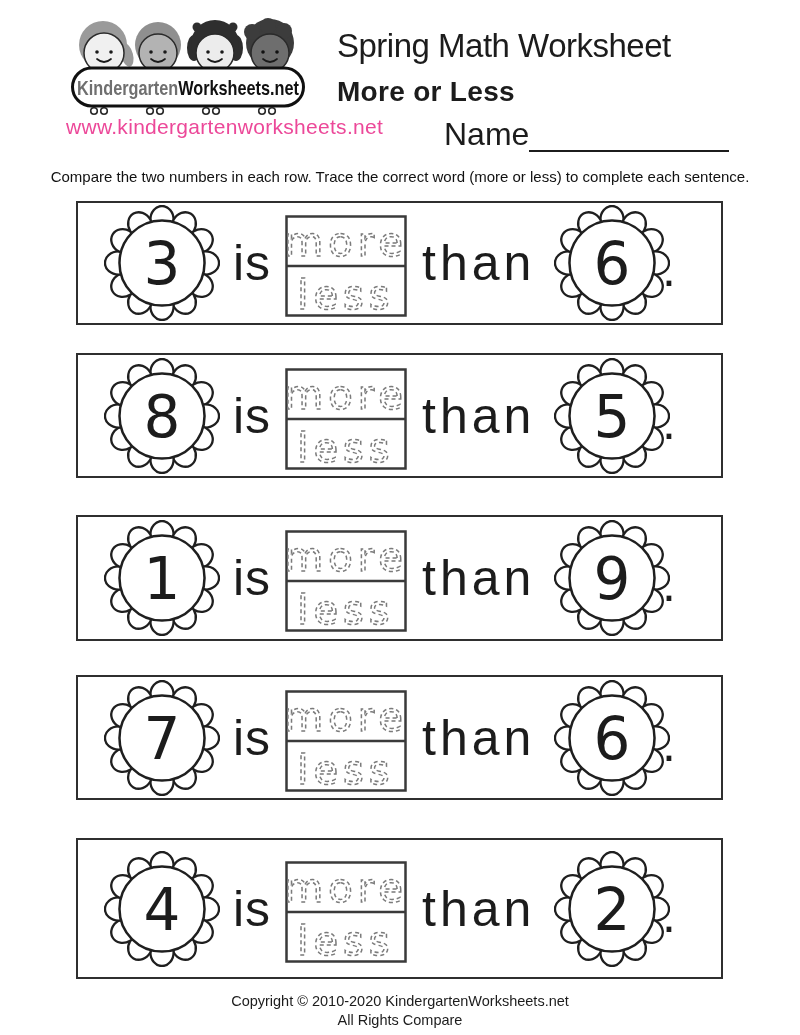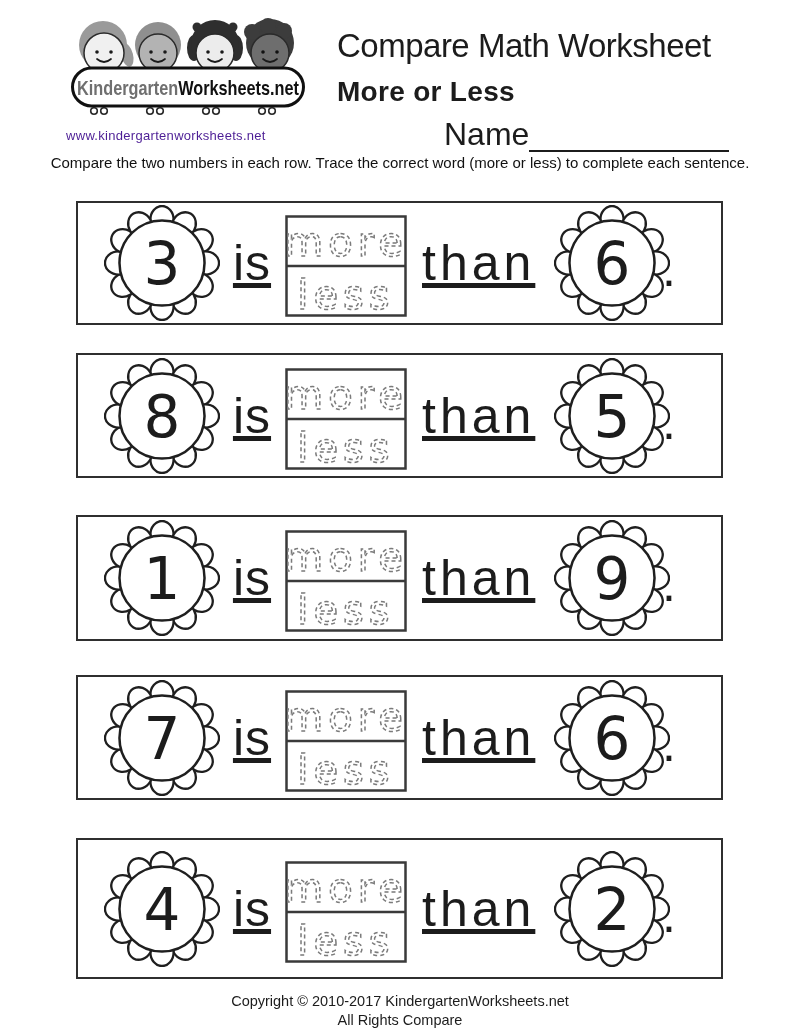--- a/index.html
+++ b/index.html
@@ -1,44 +1,44 @@
 <!DOCTYPE html>
 <html><head>
 <meta charset="utf-8">
 <style>
   html,body{margin:0;padding:0;background:#ffffff;}
   body{width:800px;height:1035px;position:relative;overflow:hidden;
        font-family:"Liberation Sans",sans-serif;color:#1c1c1c;}
 
   
   .logo-svg{position:absolute;left:70px;top:18px;}
-  .site-url{position:absolute;left:66px;top:128px;font-size:13px;color:#4c1d95;letter-spacing:.3px;}
+  .site-url{position:absolute;left:66px;top:115px;font-size:21px;color:#ec4899;letter-spacing:.3px;}
   .title{position:absolute;left:337px;top:27px;font-size:33px;letter-spacing:-.5px;white-space:nowrap;}
   .subtitle{position:absolute;left:337px;top:76px;font-size:28px;font-weight:bold;letter-spacing:.3px;}
   .name-wrap{position:absolute;left:444px;top:118px;display:flex;align-items:flex-end;}
   .name-label{font-size:32px;line-height:1.05;}
   .name-line{width:200px;height:28px;border-bottom:2.5px solid #1c1c1c;}
-  .instructions{position:absolute;top:154px;left:0;width:100%;text-align:center;font-size:15px;color:#111;}
+  .instructions{position:absolute;top:168px;left:0;width:100%;text-align:center;font-size:15px;color:#111;}
 
   
   .row{position:absolute;left:76px;width:643px;border:2px solid #2f2f2f;background:#fff;}
   .row.r0{top:201px;height:120px;}
   .row.r1{top:353px;height:121px;}
   .row.r2{top:515px;height:122px;}
   .row.r3{top:675px;height:121px;}
   .row.r4{top:838px;height:137px;}
 
   .flower{position:absolute;top:50%;transform:translateY(-50%);}
   .flower.left{left:26px;}
   .flower.right{left:476px;}
   .petal{fill:#fff;stroke:#1f1f1f;stroke-width:2.4;}
   .fcenter{fill:#fff;stroke:#1f1f1f;stroke-width:2.6;}
   .fnum{font-family:"DejaVu Sans",sans-serif;font-size:60px;fill:#1c1c1c;text-anchor:middle;}
 
-  .word{position:absolute;font-size:50px;line-height:1;top:50%;transform:translateY(-50%);white-space:nowrap;text-decoration:underline;}
+  .word{position:absolute;font-size:50px;line-height:1;top:50%;transform:translateY(-50%);white-space:nowrap;}
   .word.is{left:146px;width:56px;text-align:center;letter-spacing:1px;}
   .word.than{left:344px;width:130px;letter-spacing:4px;}
   .period{position:absolute;left:584px;top:50%;transform:translateY(calc(-50% + 6px));font-size:50px;line-height:1;}
 
   .trace{position:absolute;left:207px;top:50%;transform:translateY(calc(-50% + 3px));}
   .tbox{fill:#fff;stroke:#3a3a3a;stroke-width:2.5;}
   .tmid{stroke:#3a3a3a;stroke-width:2.5;}
   .tword{font-family:"DejaVu Sans",sans-serif;font-size:40px;fill:none;stroke:#7b7b7b;
          stroke-width:1.5;stroke-dasharray:4 3;letter-spacing:5px;text-anchor:middle;}
 
@@ -101,21 +101,21 @@
     <circle class="shoe" cx="136" cy="93" r="3.3"></circle>
       <circle class="shoe" cx="146" cy="93" r="3.3"></circle>
     <circle class="shoe" cx="192" cy="93" r="3.3"></circle>
       <circle class="shoe" cx="202" cy="93" r="3.3"></circle>
   </g>
   <rect class="banner" x="2.5" y="50" width="231" height="38" rx="19"></rect>
   <text x="118" y="77" text-anchor="middle" class="brand-text" textLength="222" lengthAdjust="spacingAndGlyphs"><tspan fill="#6f6f6f">Kindergarten</tspan><tspan fill="#101010">Worksheets.net</tspan></text>
 </svg>
 
 <div class="site-url">www.kindergartenworksheets.net</div>
-<div class="title">Compare Math Worksheet</div>
+<div class="title">Spring Math Worksheet</div>
 <div class="subtitle">More or Less</div>
 
 <div class="name-wrap">
   <span class="name-label">Name</span>
   <span class="name-line"></span>
 </div>
 
 <div class="instructions">Compare the two numbers in each row. Trace the correct word (more or less) to complete each sentence.</div>
 
 <div class="row r0">
@@ -352,15 +352,15 @@
         <ellipse class="petal" cx="60" cy="15" rx="12" ry="14" transform="rotate(300 60 60)"></ellipse>
         <ellipse class="petal" cx="60" cy="15" rx="12" ry="14" transform="rotate(330 60 60)"></ellipse>
     </g>
     <circle class="fcenter" cx="60" cy="60" r="44"></circle>
     <text class="fnum" x="60" y="82">2</text>
   </svg>
   <span class="period">.</span>
 </div>
 
 <div class="footer">
-  <div>Copyright © 2010-2017 KindergartenWorksheets.net</div>
+  <div>Copyright © 2010-2020 KindergartenWorksheets.net</div>
   <div>All Rights Compare</div>
 </div>
 
 </body></html>

